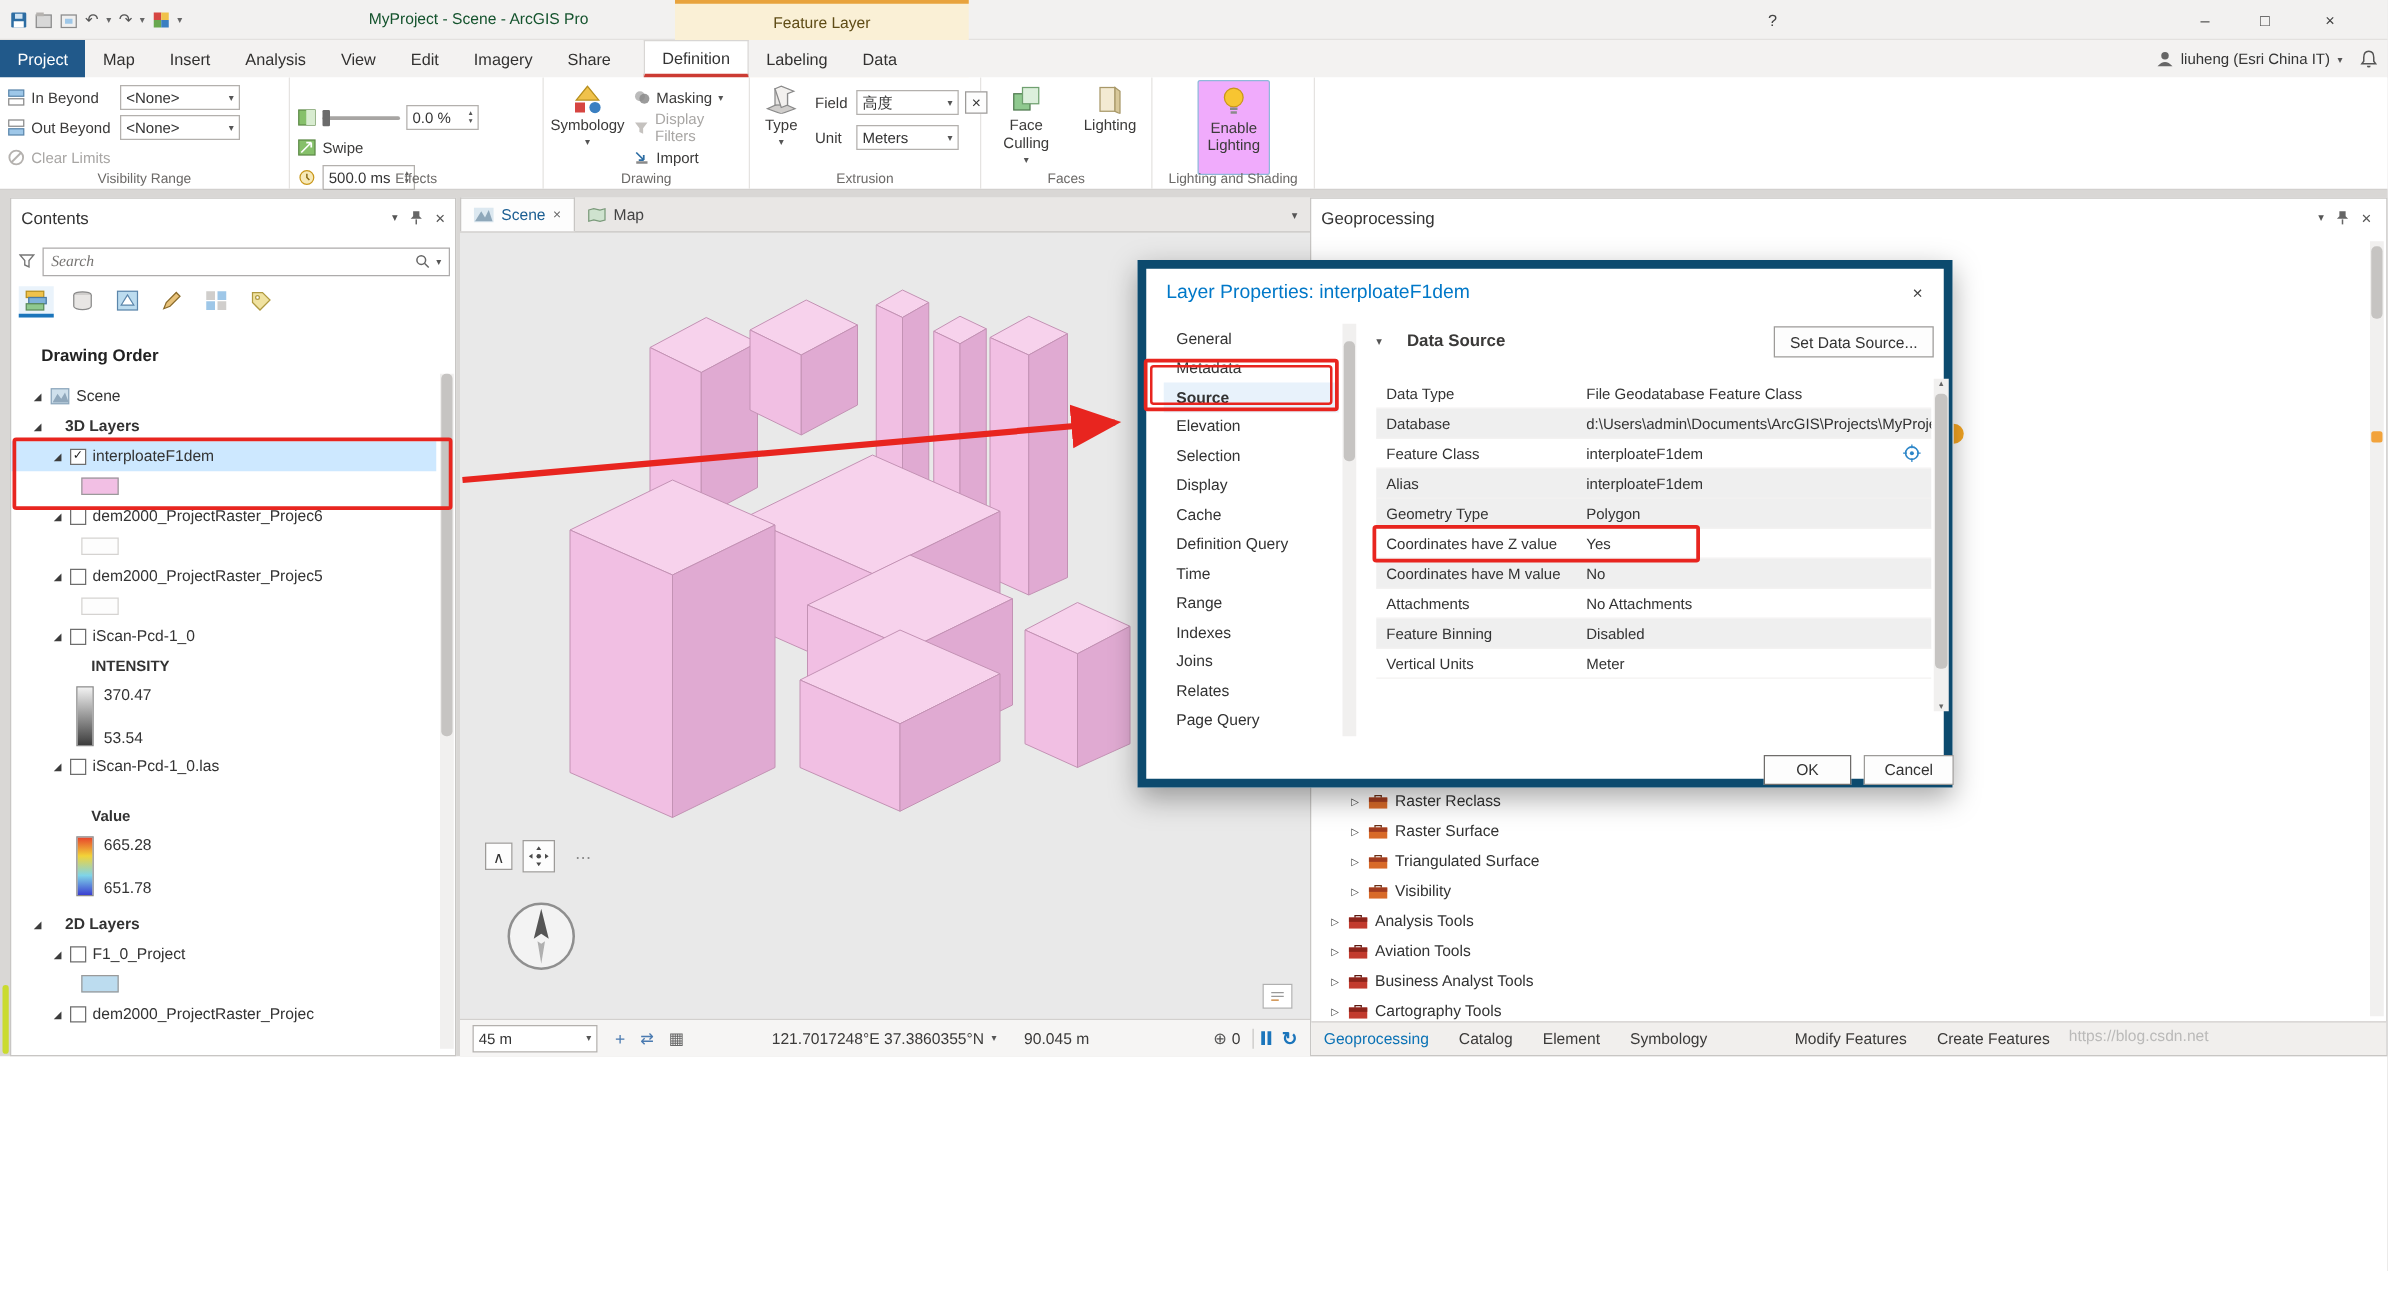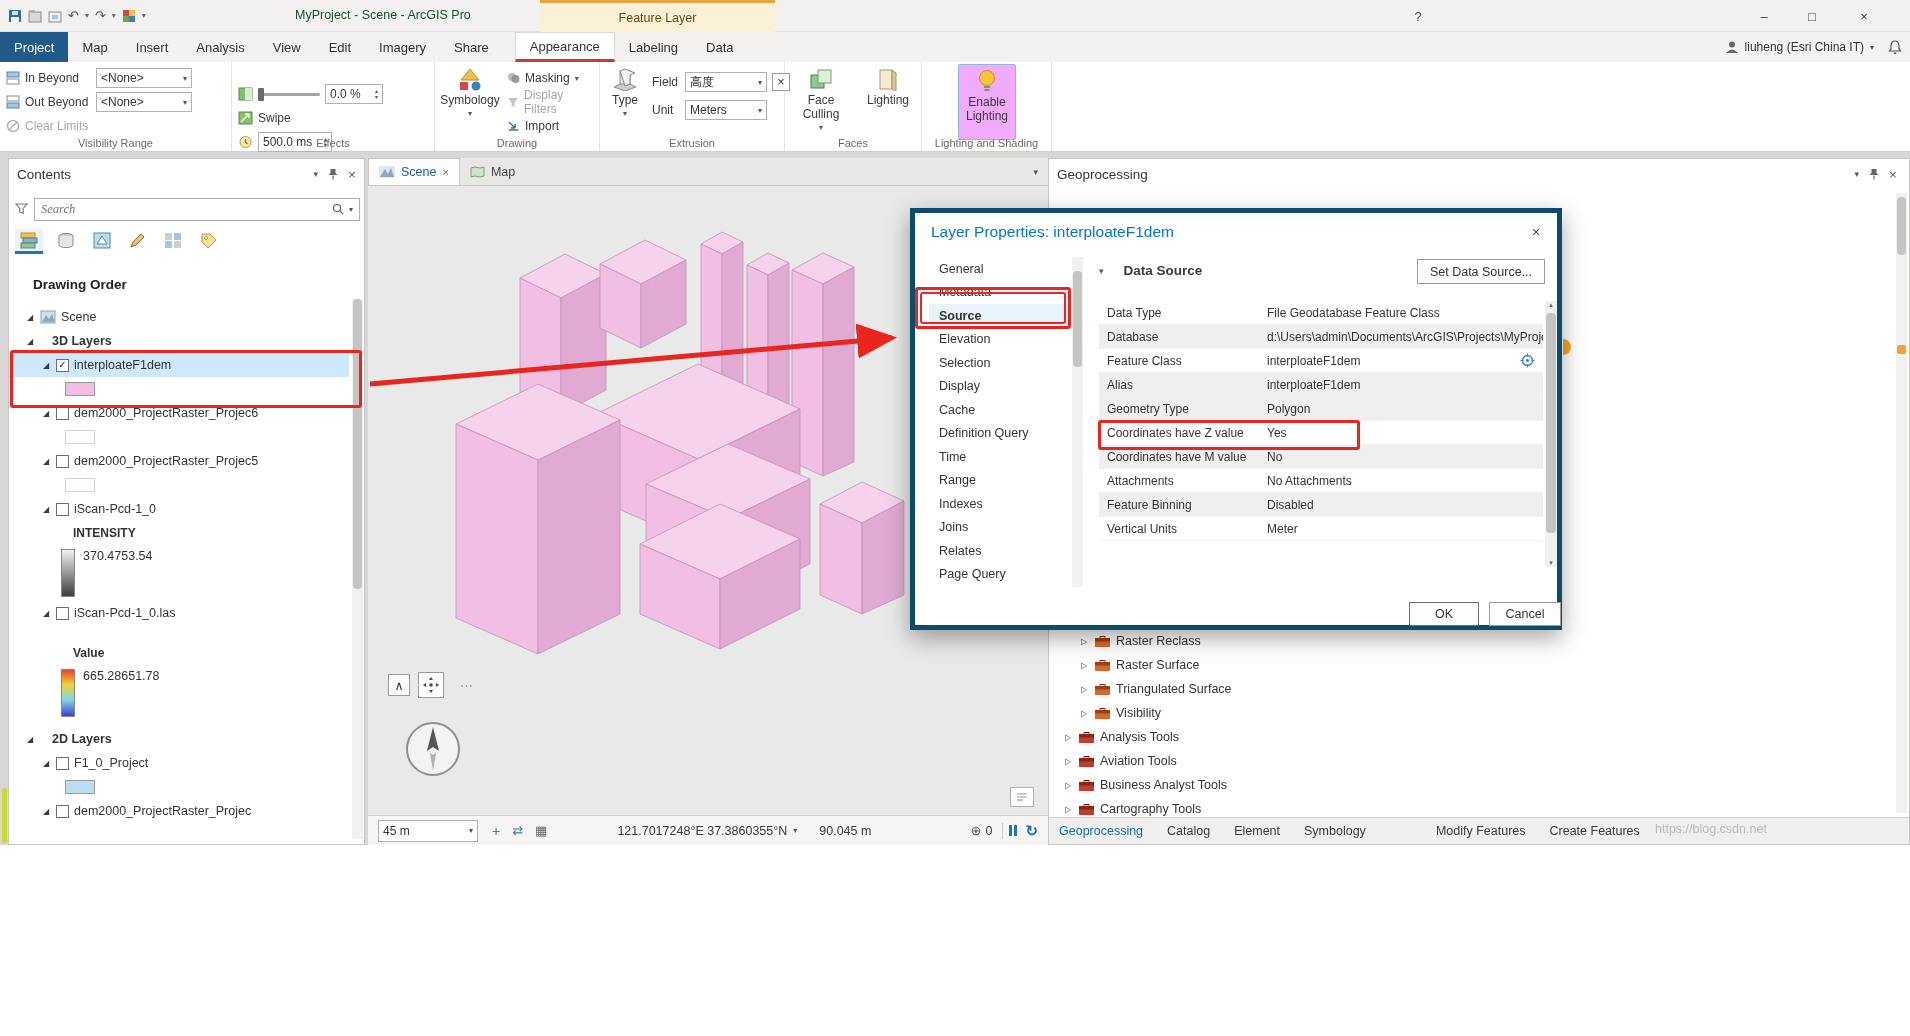--- a/index.html
+++ b/index.html
@@ -37,35 +37,35 @@
 .panel{background:#fff;border:1px solid #c8c6c4;z-index:10;}
 .phead{height:30px;display:flex;align-items:center;padding:0 8px;font-size:13.5px;color:#333;}
 .phicons{margin-left:auto;display:flex;align-items:center;gap:10px;color:#555;}
 
 .tree-row{display:flex;align-items:center;height:24px;gap:5px;font-size:12.5px;color:#333;}
 .tri{font-size:8px;color:#3c3c3c;width:10px;flex:none;text-align:center;}
 .cb{width:13px;height:13px;border:1px solid #6e6e6e;background:#fff;display:inline-flex;align-items:center;justify-content:center;font-size:10px;color:#222;flex:none;line-height:10px;}
 .swatch{width:30px;height:14px;border:1px solid #9a9a9a;}
 .bold{font-weight:bold;padding-left:12px;}
 .ramp{width:14px;height:48px;border:1px solid #8a8a8a;flex:none;}
-.rampcol{display:flex;flex-direction:row;justify-content:space-between;height:48px;font-size:12.5px;}
+.rampcol{display:flex;flex-direction:column;justify-content:space-between;height:48px;font-size:12.5px;}
 .sb{background:#f1f0ef;}
 .sbthumb{background:#c6c4c2;border-radius:4px;}
 
 .doc-tabs{height:28px;background:#e9e7e5;display:flex;align-items:flex-end;border-bottom:1px solid #c8c6c4;}
 .doc-tab{height:27px;display:flex;align-items:center;gap:6px;padding:0 10px;font-size:12.5px;color:#444;}
 .doc-tab.active{background:#fdfdfd;border:1px solid #c8c6c4;border-bottom:none;color:#1b5e92;}
 
 .statusbar{position:absolute;left:0;bottom:0;width:100%;height:30px;background:#f6f5f4;border-top:1px solid #d2d0ce;display:flex;align-items:center;font-size:12.5px;color:#3b3a39;}
 
 .geo-row{display:flex;align-items:center;height:24px;gap:6px;font-size:12.5px;color:#333;}
 .btab{font-size:12.5px;color:#3b3a39;}
 .btab.active{color:#0b72b5;}
 
-#dialog{left:910px;top:208px;width:652px;height:422px;background:#fff;border:5px solid #0c4a6e;box-shadow:0 8px 22px rgba(0,0,0,.35);z-index:40;}
+#dialog{left:910px;top:208px;width:652px;height:422px;background:#fff;border:7px solid #0c4a6e;box-shadow:0 8px 22px rgba(0,0,0,.35);z-index:40;}
 .navitem{height:23.5px;display:flex;align-items:center;padding-left:10px;font-size:12.5px;color:#333;}
 .navitem.sel{font-weight:bold;background:#e8f2fb;}
 .trow{display:flex;height:24px;align-items:center;font-size:12px;color:#333;border-bottom:1px solid #f3f2f1;}
 .trow .tl{width:162px;padding-left:8px;flex:none;}
 .trow .tv{padding-left:6px;white-space:nowrap;overflow:hidden;flex:1;}
 .alt{background:#efefef;}
 .btn{display:inline-flex;align-items:center;justify-content:center;background:#fdfdfd;border:1px solid #9d9b99;font-size:12.5px;color:#333;}
 
 .annobox{position:absolute;border:3px solid #e8251f;border-radius:3px;z-index:60;pointer-events:none;}
 </style>
@@ -128,21 +128,21 @@
 <div class="abs" id="tabyellow"></div>
 <div class="abs" id="tabrow">
   <div class="rtab project">Project</div>
   <div class="rtab">Map</div>
   <div class="rtab">Insert</div>
   <div class="rtab">Analysis</div>
   <div class="rtab">View</div>
   <div class="rtab">Edit</div>
   <div class="rtab">Imagery</div>
   <div class="rtab">Share</div>
-  <div class="rtab active" style="margin-left:12px;">Appearance</div>
+  <div class="rtab active" style="margin-left:12px;">Definition</div>
   <div class="rtab">Labeling</div>
   <div class="rtab">Data</div>
 </div>
 <div id="userarea">
   <span>
       <svg width="14" height="14">
         <circle cx="7" cy="4.5" r="3" fill="#666"></circle>
         <path d="M1 13 q6 -7 12 0 z" fill="#666"></path>
       </svg>
     </span>

